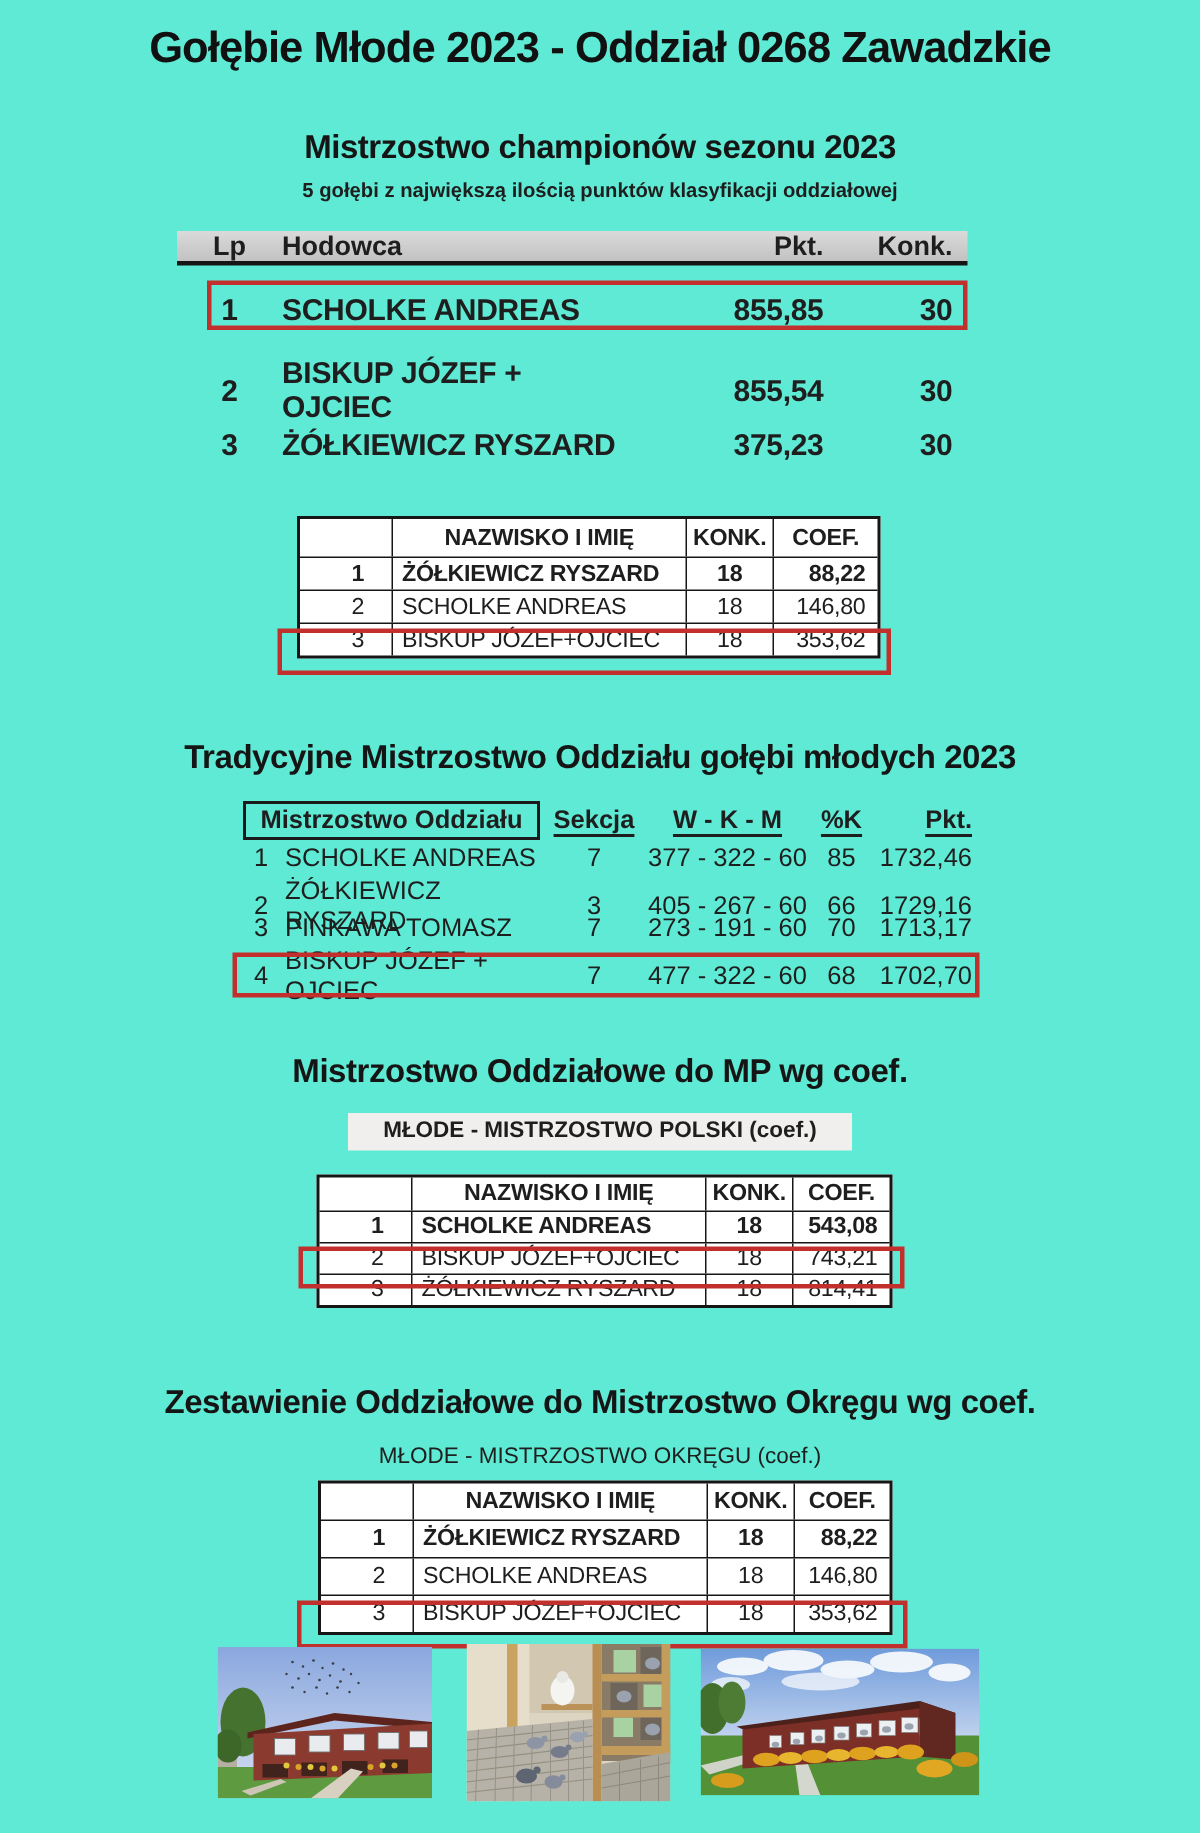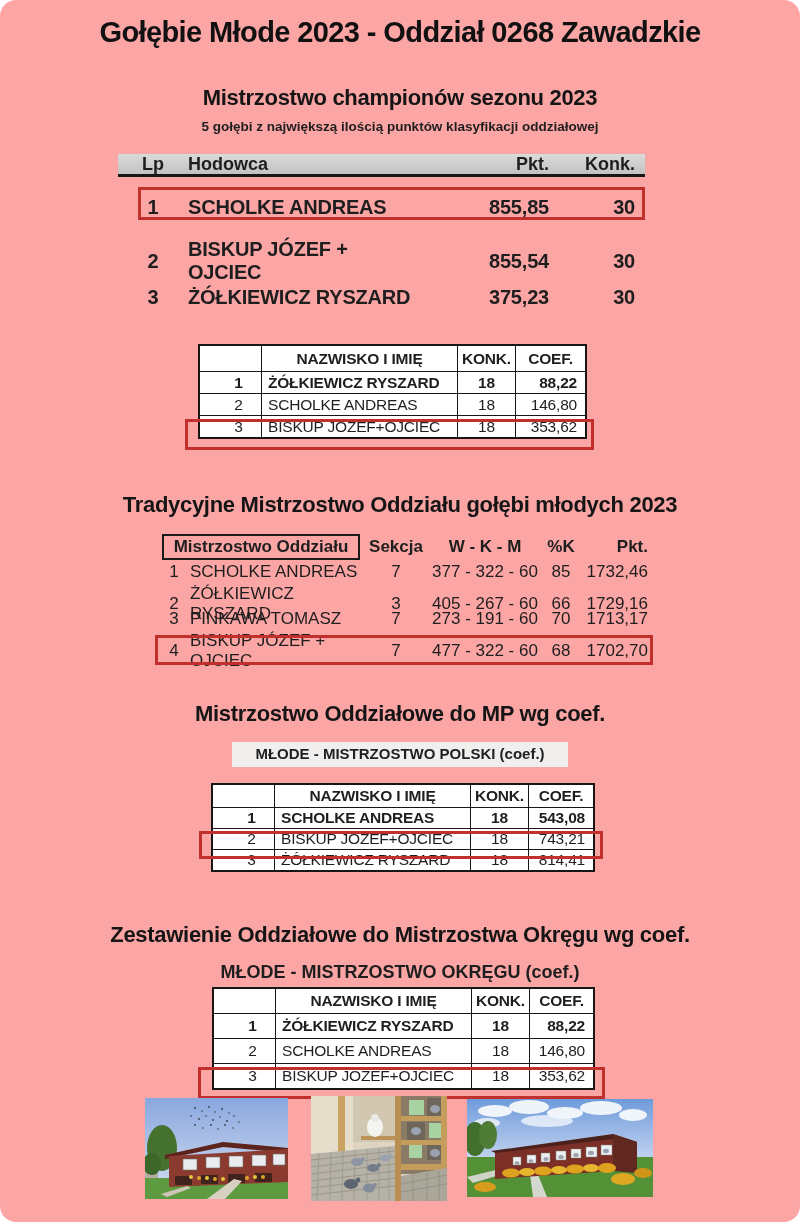--- a/index.html
+++ b/index.html
@@ -1,29 +1,29 @@
 <!DOCTYPE html>
 <html><head>
 <meta charset="utf-8">
 <style>
   * { box-sizing: border-box; margin: 0; padding: 0; }
   body { background:#ffffff; font-family:"Liberation Sans", sans-serif; color:#1e1e1e; }
-  #page { position:relative; width:800px; height:1222px; background:#fca5a5; overflow:hidden;border-radius:16px; }
+  #page { position:relative; width:800px; height:1222px; background:#5eead4; overflow:hidden; }
   .ctr { left:0; width:800px; text-align:center; position:absolute; }
 
   #main-title { top:16px; font-size:29px; font-weight:700; letter-spacing:-0.6px; color:#111; }
   .sec-title { font-weight:700; letter-spacing:-0.3px; color:#151515; }
   #s1-title { top:85px;  font-size:22px; }
   #s1-sub   { top:119px; font-size:13.5px; font-weight:700; }
   #s2-title { top:297px; font-size:21px; }
   #s3-title { top:492px; font-size:22px; }
   #s4-title { top:701px; font-size:22px; }
   #s4-sub   { top:745px; font-size:15px; font-weight:700; }
   #s5-title { top:922px; font-size:22px; }
-  #s5-sub   { top:962px; font-size:18px; font-weight:700; }
+  #s5-sub   { top:962px; font-size:15px; font-weight:400; }
   .scan-band { position:absolute; left:232px; top:742px; width:336px; height:25px; background:#f0efed; }
 
   
   #table1 { position:absolute; left:118px; top:138px; width:527px; }
   .t1-head, .t1-row { display:grid; grid-template-columns:70px 230px 145px 82px; align-items:center;margin-top:16px; }
   .t1-head { height:23px; background:linear-gradient(180deg,#dadada,#c2c2c2); border-bottom:3px solid #161616; font-size:18px; font-weight:700; }
   .t1-row  { height:29px; font-size:20px; font-weight:700; letter-spacing:-0.2px; }
   .a-c { text-align:center; } .a-l { text-align:left; } .a-r { text-align:right; }
   .pr14 { padding-right:14px; } .pr10 { padding-right:10px; }
   #t1-red { position:absolute; left:20px; top:49px; width:507px; height:33px; border:3.5px solid var(--red,#c2302e); }
@@ -47,21 +47,21 @@
   .red-box { position:absolute; border:3.5px solid var(--red,#c2302e); }
   #t2-red { left:-15px; top:73px;  width:409px; height:31px; }
   #t4-red { left:-14px; top:46px;  width:404px; height:28px; }
   #t5-red { left:-16px; top:78px;  width:407px; height:32px; }
 
   
   #table3 { position:absolute; left:162px; top:534px; width:486px; font-size:17px; }
   .t3-grid { display:grid; grid-template-columns:198px 72px 106px 46px 64px; align-items:center; }
   .t3-head { height:26px; font-weight:700; }
   .t3-box { height:26px; border:2px solid #1a1a1a; display:flex; align-items:center; justify-content:center; font-weight:700; }
-  .t3-ul { text-decoration-thickness:2px; text-underline-offset:4px; }
+  .t3-ul { text-decoration:underline; text-decoration-thickness:2px; text-underline-offset:4px; }
   .t3-row { height:23.5px; }
   .t3-row:first-of-type { margin-top:7px; }
   .t3-namecell { display:flex; align-items:center; padding-left:6px; gap:10px; }
   .t3-rank { width:12px; text-align:center; flex:0 0 auto; }
   #t3-red { left:-7px; top:101px; width:498px; height:30px; }
 
   
   .photo { position:absolute; overflow:hidden; }
   #photo1 { left:145px; top:1098px; width:143px; height:101px; }
   #photo2 { left:311px; top:1096px; width:136px; height:105px; }
@@ -215,21 +215,21 @@
     </div>
     <div class="brow bdata">
       <div class="bcell">3</div>
       <div class="bcell name">ŻÓŁKIEWICZ RYSZARD</div>
       <div class="bcell">18</div>
       <div class="bcell coef">814,41</div>
     </div>
     <div id="t4-red" class="red-box"></div>
   </div>
 
-  <div id="s5-title" class="ctr sec-title">Zestawienie Oddziałowe do Mistrzostwa Okręgu wg coef.</div>
+  <div id="s5-title" class="ctr sec-title">Zestawienie Oddziałowe do Mistrzostwo Okręgu wg coef.</div>
   <div id="s5-sub" class="ctr">MŁODE - MISTRZOSTWO OKRĘGU (coef.)</div>
 
   <div id="table5" class="btable">
     <div class="brow bhead">
       <div class="bcell"></div>
       <div class="bcell">NAZWISKO I IMIĘ</div>
       <div class="bcell">KONK.</div>
       <div class="bcell">COEF.</div>
     </div>
     <div class="brow bdata bold-row">

